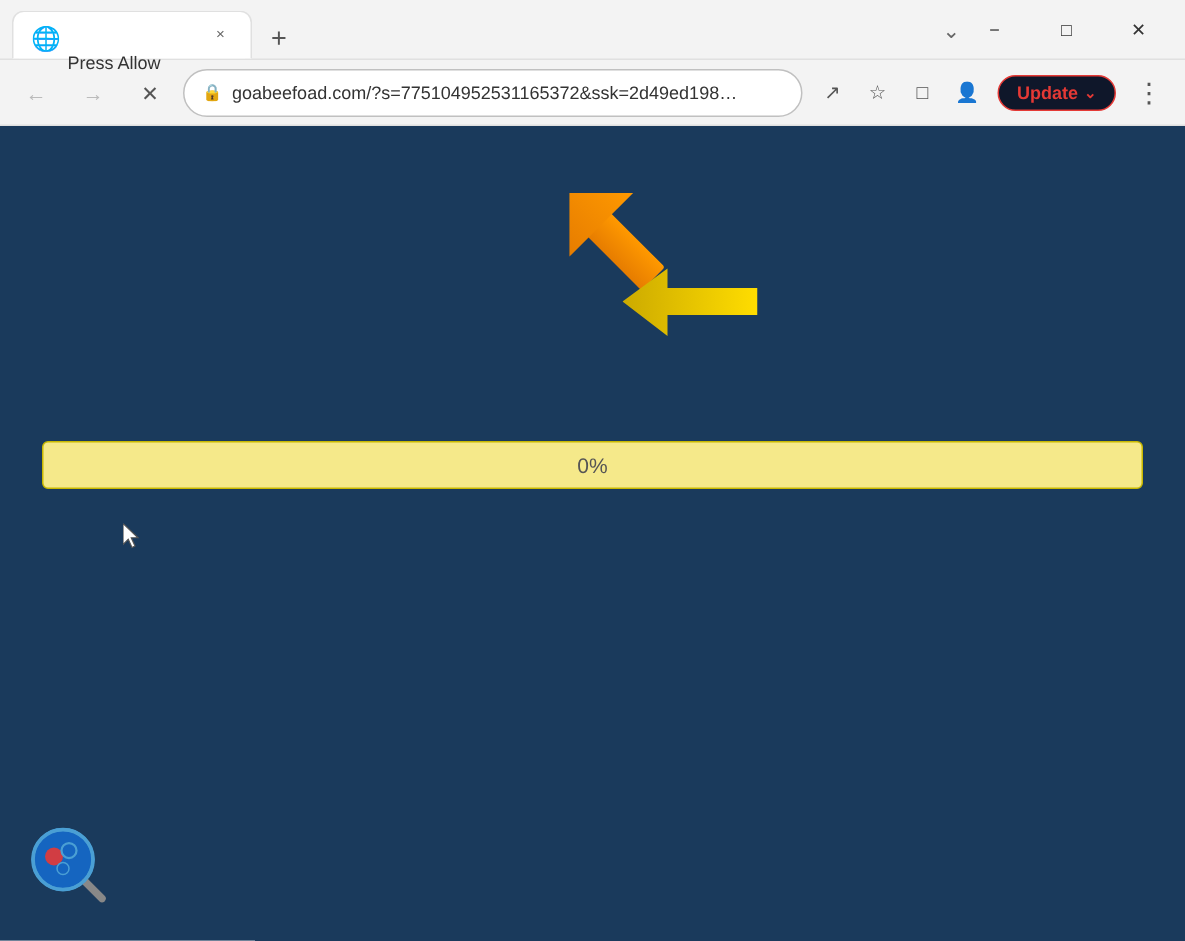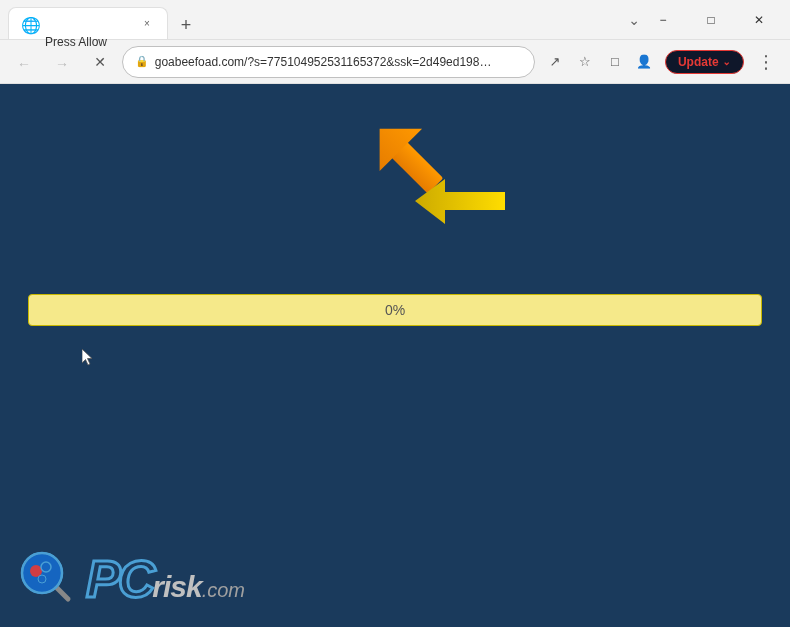--- a/index.html
+++ b/index.html
@@ -365,22 +365,15 @@
 
     <svg class="logo-icon" viewBox="0 0 56 56" xmlns="http://www.w3.org/2000/svg">
       <circle cx="22" cy="22" r="20" fill="#1565c0" stroke="#4a9fd4" stroke-width="2"></circle>
       <circle cx="16" cy="20" r="6" fill="#e53935" opacity="0.9"></circle>
       <circle cx="26" cy="16" r="5" fill="#1565c0" stroke="#4a9fd4" stroke-width="1.5"></circle>
       <circle cx="22" cy="28" r="4" fill="#1565c0" stroke="#4a9fd4" stroke-width="1"></circle>
 
       <line x1="37" y1="37" x2="48" y2="48" stroke="#888" stroke-width="5" stroke-linecap="round"></line>
       <circle cx="22" cy="22" r="20" fill="none" stroke="#4a9fd4" stroke-width="2.5"></circle>
     </svg>
-    <div style="display:flex;flex-direction:column;">
-      <div style="display:flex;align-items:baseline;line-height:1;">
-        <span style="font-size:52px;font-weight:900;font-style:italic;color:transparent;-webkit-text-stroke:3px #4a9fd4;letter-spacing:-3px;">PC</span>
-        <span style="font-size:30px;font-weight:700;font-style:italic;color:#c0c0c0;letter-spacing:-1px;">risk</span>
-        <span style="font-size:20px;font-weight:400;font-style:italic;color:#a0a0a0;">.com</span>
-      </div>
-    </div>
   </div>
 
 </div>
 
 </body></html>

